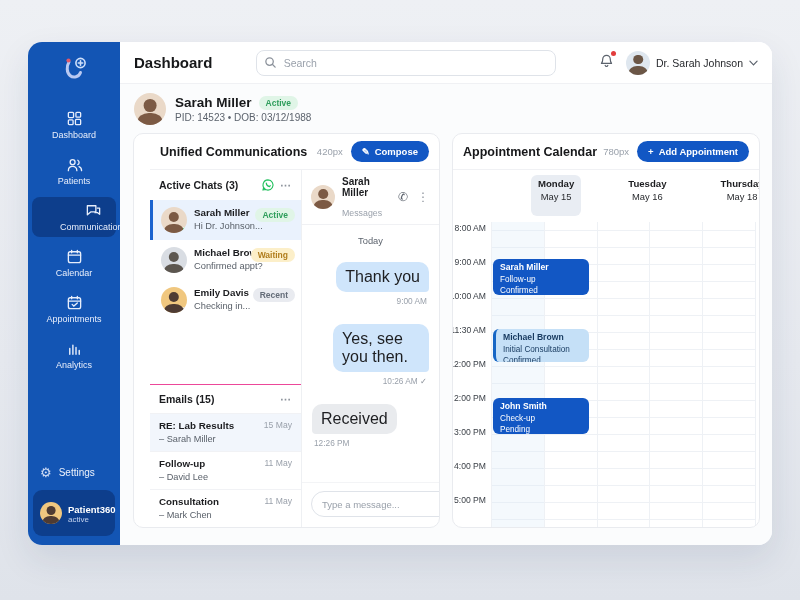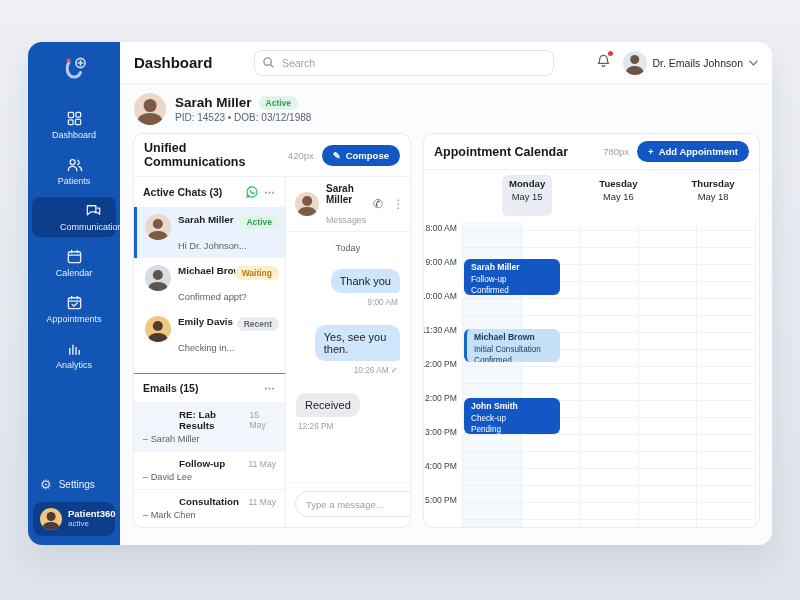--- a/index.html
+++ b/index.html
@@ -11,21 +11,21 @@
 
   
   .sidebar { width:92px; background:#1355b4; color:#fff; display:flex; flex-direction:column; align-items:stretch; flex-shrink:0; }
   .logo { margin:12px auto 14px; width:34px; height:34px; }
   .nav-item { margin:3px 4px; padding:5px 2px; border-radius:8px; display:flex; flex-direction:column; align-items:center; gap:3px;
               font-size:9px; color:#e8eefb; cursor:pointer; }
   .nav-item.active { background:#0d3e8c;padding-left:41px; }
   .nav-item svg { display:block; }
   .settings-row { margin-top:auto; display:flex; align-items:center; gap:7px; padding:7px 12px; font-size:10px; color:#eef3fc; cursor:pointer; }
   .gear { font-size:13px; line-height:1; color:#cfdcf5; }
-  .p360-card { margin:4px 5px 9px; background:#0d3e8c; border-radius:9px; padding:6px 7px; display:flex; align-items:flex-start; gap:6px; }
+  .p360-card { margin:4px 5px 9px; background:#0d3e8c; border-radius:9px; padding:12px 7px; display:flex; align-items:flex-end; gap:6px; }
   .p360-name { font-size:9.5px; font-weight:bold; line-height:1.2; }
   .p360-sub { font-size:8px; color:#c2d2ef; }
   .green-dot { width:6px; height:6px; border-radius:50%; background:#3ddb7d; margin-left:auto; flex-shrink:0; }
 
   
   .avatar { border-radius:50%; position:relative; overflow:hidden; flex-shrink:0; background:#e3d3c4; }
   .avatar::before { content:''; position:absolute; top:18%; left:50%; transform:translateX(-50%); width:40%; height:40%; border-radius:50%; background:#8a6a55; }
   .avatar::after  { content:''; position:absolute; top:64%; left:50%; transform:translateX(-50%); width:78%; height:60%; border-radius:45%; background:#8a6a55; }
   .av-f1 { background:#ead9c8; } .av-f1::before,.av-f1::after { background:#7c5a44; }
   .av-m1 { background:#d9dde3; } .av-m1::before,.av-m1::after { background:#5c564f; }
@@ -61,53 +61,53 @@
 
   .content { flex:1; display:flex; gap:12px; padding:0 12px 17px 13px; min-height:0; }
   .panel { background:#fff; border:1px solid #e9ebef; border-radius:10px; display:flex; flex-direction:column; overflow:hidden; }
   .panel-head { display:flex; align-items:center; padding:7px 10px; border-bottom:1px solid #f0f1f4; flex-shrink:0; }
   .panel-title { font-size:12.5px; font-weight:bold; color:#17181a; }
   .size-label { margin-left:auto; font-size:9.5px; color:#9aa1ab; margin-right:8px; }
   .blue-btn { display:flex; align-items:center; gap:5px; background:#1257c4; color:#fff; border:none; border-radius:14px;
               padding:5px 11px; font-size:9.5px; font-weight:bold; cursor:pointer; font-family:inherit; }
 
   
-  .comms { width:278px; flex-shrink:0; }
+  .comms { width:307px; flex-shrink:0;padding-left:16px; }
   .comms-body { flex:1; display:flex; min-height:0; }
   .chatlist-col { width:152px; border-right:1px solid #eef0f3; display:flex; flex-direction:column; min-height:0; }
   .list-head { display:flex; align-items:center; gap:5px; padding:8px 9px; font-size:10.5px; font-weight:bold; color:#1c1d20; }
   .list-head .spacer { flex:1; }
   .dots { color:#8d939c; font-size:11px; letter-spacing:1px; cursor:pointer; line-height:1; }
   .chat-item { display:flex; gap:7px; padding:7px 7px 7px 8px; position:relative; cursor:pointer; border-left:3px solid transparent; }
   .chat-item.selected { background:#eaf2fd; border-left-color:#1a63cf; }
   .chat-item .avatar { width:26px; height:26px; }
   .ci-name { font-size:9.8px; font-weight:bold; color:#1c1d20; }
-  .ci-preview { font-size:9.3px; color:#585f68; margin-top:16px; white-space:nowrap; }
+  .ci-preview { font-size:9.3px; color:#585f68; margin-top:3px; white-space:nowrap; }
   .ci-badge { position:absolute; right:6px; top:8px; }
   .emails-head { border-top:1px solid #ec4899; margin-top:auto; }
   .email-item { padding:6px 9px 7px; border-top:1px solid #f1f2f5; cursor:pointer; }
   .email-item.selected { background:#f2f6fc; }
-  .ei-row { display:flex; align-items:center;margin-left:36px; }
+  .ei-row { display:flex; align-items:flex-start; }
   .ei-subject { font-size:9.8px; font-weight:bold; color:#1c1d20; }
   .ei-date { margin-left:auto; font-size:8.6px; color:#9aa1ab; }
   .ei-sender { font-size:9.2px; color:#585f68; margin-top:3px; }
 
   .convo-col { flex:1; display:flex; flex-direction:column; min-width:0; }
   .convo-head { display:flex; align-items:center; gap:7px; padding:6px 9px; border-bottom:1px solid #f0f1f4; }
   .convo-head .avatar { width:24px; height:24px; }
   .ch-name { font-size:10px; font-weight:bold; color:#1c1d20; }
   .ch-sub { font-size:8.8px; color:#9aa1ab; margin-top:10px; }
   .ch-icons { margin-left:auto; display:flex; align-items:center; gap:9px; }
   .phone-ic { font-size:12px; color:#5c636d; cursor:pointer; }
   .messages { flex:1; padding:9px 10px; overflow:hidden; display:flex; flex-direction:column; }
   .day-divider { text-align:center; font-size:9.3px; color:#5c636d; margin:2px 0 16px; }
   .msg-row { display:flex; flex-direction:column; margin-bottom:3px; }
   .msg-row.out { align-items:flex-end; }
   .msg-row.in  { align-items:flex-start; }
-  .bubble { font-size:11px; color:#1d1e21; padding:6px 9px; border-radius:10px; max-width:82%; }
+  .bubble { font-size:16px; color:#1d1e21; padding:6px 9px; border-radius:10px; max-width:82%; }
   .out .bubble { background:#cfe5fb; border-bottom-right-radius:4px; }
   .in  .bubble { background:#e9ebee; border-bottom-left-radius:4px; }
   .msg-time { font-size:8.3px; color:#9aa1ab; margin:4px 2px 15px; }
   .check { color:#8d939c; }
   .composer { display:flex; align-items:center; gap:6px; padding:8px 9px 10px; border-top:1px solid #f3f4f6; }
   .composer input { flex:1; height:26px; border:1px solid #dfe3e9; border-radius:14px; padding:0 10px; font-size:9.5px;
                     color:#333; outline:none; font-family:inherit; background:#fff; }
   .composer input::placeholder { color:#9aa1ab; }
 
   
@@ -229,21 +229,21 @@
         <input type="text" placeholder="Search" style="">
       </div>
       <div class="bell-wrap">
         <svg width="15" height="15" viewBox="0 0 16 16" fill="none" stroke="#5c636d" stroke-width="1.3" stroke-linecap="round" stroke-linejoin="round">
           <path d="M8 2.5 a4 4 0 0 1 4 4 c0 3 .8 4 1.4 4.6 H2.6 C3.2 10.5 4 9.5 4 6.5 a4 4 0 0 1 4-4 z M6.6 13.3 a1.5 1.5 0 0 0 2.8 0"></path>
         </svg>
         <span class="bell-dot"></span>
       </div>
       <div class="profile">
         <div class="avatar av-dr"></div>
-        <span class="profile-name">Dr. Emails Johnson</span>
+        <span class="profile-name">Dr. Sarah Johnson</span>
         <svg width="9" height="6" viewBox="0 0 10 6" fill="none" stroke="#5c636d" stroke-width="1.3" stroke-linecap="round">
           <path d="M1 1 L5 5 L9 1"></path>
         </svg>
       </div>
     </header>
 
     <div class="patientbar">
       <div class="avatar av-f1"></div>
       <div>
         <div class="pb-name-row">

